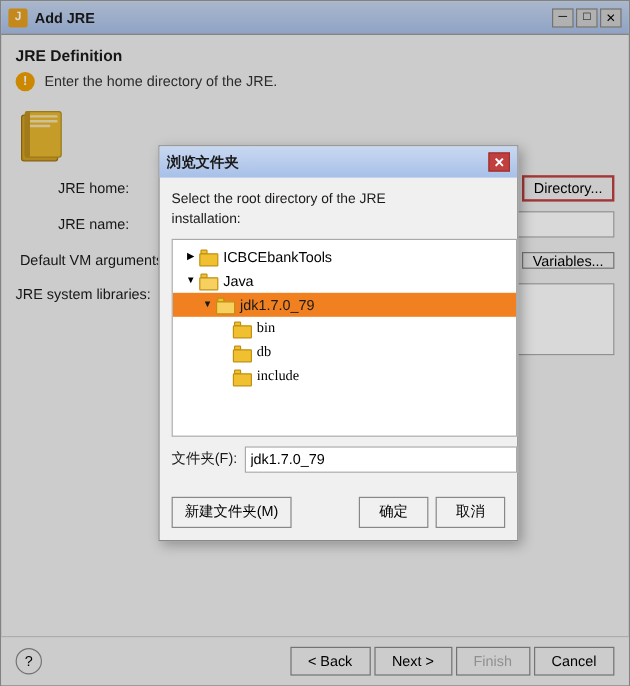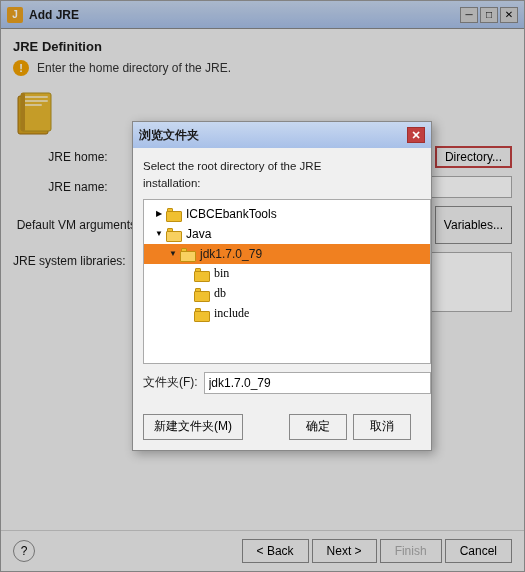--- a/index.html
+++ b/index.html
@@ -147,21 +147,21 @@
     .dir-button {
       height: 22px;
       padding: 0 8px;
       border: 2px solid #c04040;
       background: #f0f0f0;
       font-size: 12px;
       cursor: pointer;
       white-space: nowrap;
     }
     .var-button {
-      height: 38px;
+      height: 14px;
       padding: 0 8px;
       border: 1px solid #888;
       background: #f0f0f0;
       font-size: 12px;
       cursor: pointer;
       white-space: nowrap;
     }
 
     
     .lib-row {
@@ -381,21 +381,21 @@
       border: 1px solid #aaa;
       background: white;
       padding: 2px 4px;
       font-size: 12px;
     }
 
     
     .dialog-bottom {
       display: flex;
       gap: 6px;
-      padding: 6px 20px 10px 10px;
+      padding: 6px 10px 10px 10px;
       justify-content: space-between;
     }
     .dialog-btn {
       height: 26px;
       padding: 0 16px;
       border: 1px solid #888;
       background: #f0f0f0;
       font-size: 12px;
       cursor: pointer;
     }

